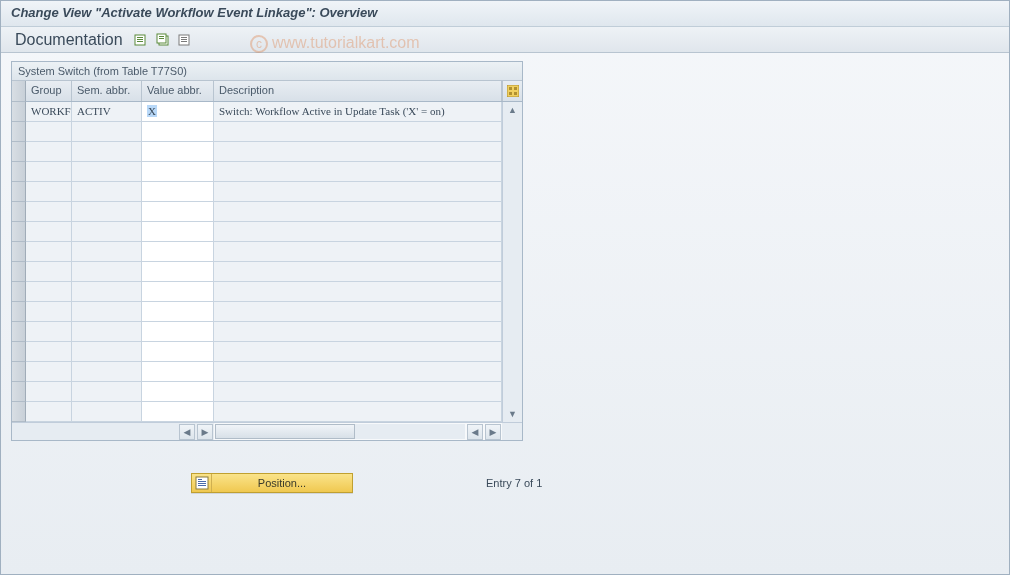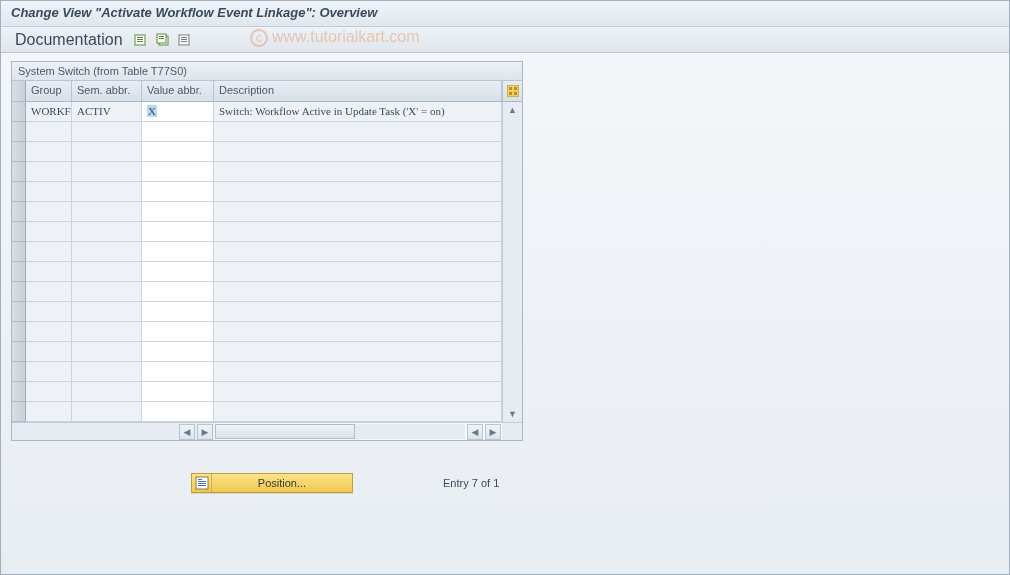--- a/index.html
+++ b/index.html
@@ -173,20 +173,21 @@
       position:absolute;left:0;top:0;
       width:140px;height:100%;
       background: linear-gradient(to bottom,#f0f4f8,#d8e0e8);
       border:1px solid #b0bcc8;
     }
     .footer-row {
       margin-top: 32px;
       display: flex;
       align-items: center;
       padding-left: 180px;
+      gap: 43px;
     }
     .position-btn {
       display:flex;align-items:center;
       background: linear-gradient(to bottom, #fae38a, #f0c850);
       border: 1px solid #c0a030;
       height: 20px;
       padding: 0;
       cursor:pointer;
       box-shadow: 0 1px 0 rgba(0,0,0,.1);
     }
@@ -195,21 +196,21 @@
       display:flex;align-items:center;justify-content:center;
       border-right:1px solid #d0b050;
     }
     .position-btn .text-part{
       width:140px;text-align:center;
       color:#3a3a2a;
     }
     .entry-text { margin-left: 90px; color:#3a4a5a; }
     .watermark {
       position:absolute;
-      top: 28px; left: 250px;
+      top: 34px; left: 250px;
       color: rgba(220,120,60,.35);
       font-size: 16px;
       pointer-events:none;
     }
     .wm-c {
       display:inline-block;
       border:2px solid rgba(220,120,60,.35);
       border-radius:50%;
       width:18px;height:18px;line-height:15px;
       text-align:center;font-size:12px;

